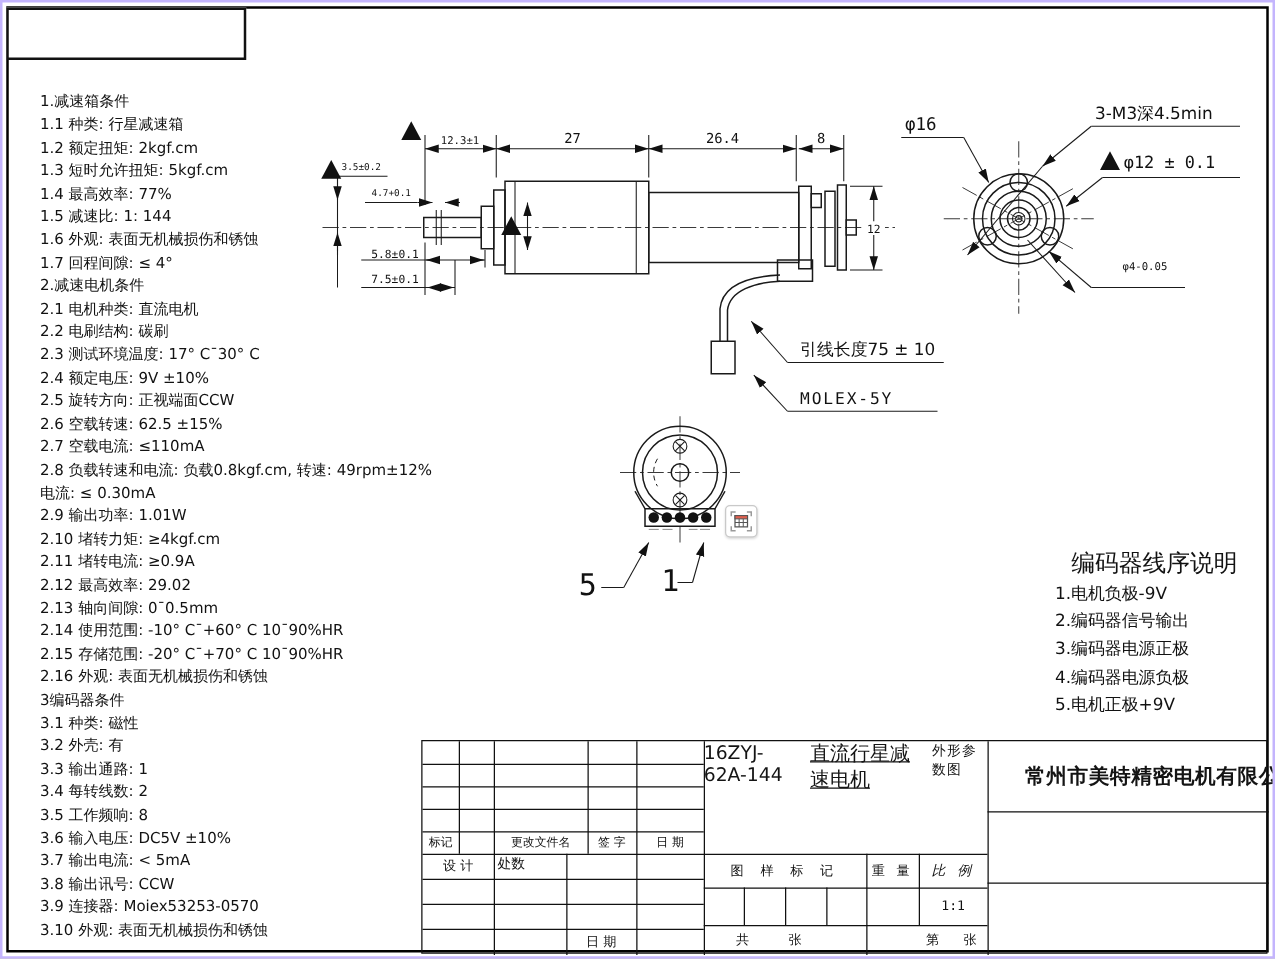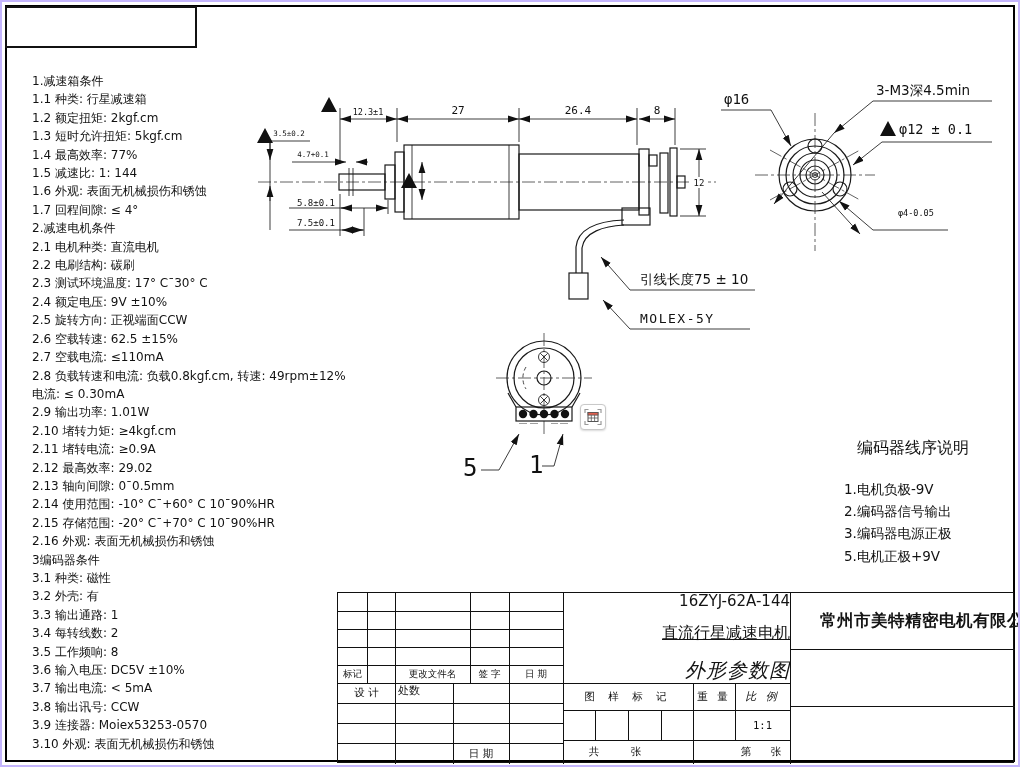--- a/index.html
+++ b/index.html
@@ -4,36 +4,36 @@
 <style>
   html,body{margin:0;padding:0;background:#888;}
   #page{position:relative;width:1020px;height:767px;background:#ffffff;overflow:hidden;
         font-family:"DejaVu Sans","Liberation Sans",sans-serif;color:#141414;
         border:2px solid #c4b5fd;box-sizing:border-box;}
   #frame{position:absolute;left:3px;top:3px;right:3px;bottom:3px;border:2px solid #000;}
   #corner-box{position:absolute;left:3px;top:4px;width:188px;height:38px;border:2px solid #111;background:#fff;}
   .specs{position:absolute;left:30px;top:70px;width:330px;font-size:12px;line-height:18.4px;
          white-space:nowrap;color:#121212;}
   .enc-note{position:absolute;left:842px;top:436px;width:175px;font-size:13.5px;color:#121212;}
-  .enc-title{font-size:16px;padding-left:13px;margin-bottom:19px;}
+  .enc-title{font-size:19px;padding-left:13px;margin-bottom:0;}
   .enc-item{line-height:22.2px;}
   svg text{fill:#111;}
   .dimtext{font-family:"DejaVu Sans Mono","DejaVu Sans",monospace;}
   
   #tb{position:absolute;left:335px;top:590px;width:677px;height:171px;border:1.5px solid #111;box-sizing:border-box;}
   .vl,.hl{position:absolute;background:#111;}
   .vl{width:1px;}
   .hl{height:1px;}
   .tcell{position:absolute;display:flex;align-items:center;justify-content:center;
          font-size:10px;color:#111;text-align:right;}
   .tb-center{position:absolute;left:225px;top:0;width:227px;height:90px;display:flex;
-             flex-direction:column;align-items:flex-end;justify-content:center;gap:13px;}
+             align-items:flex-start;justify-content:center;gap:3px;}
   .tb-model{font-size:15px;}
   .tb-prod{font-size:16px;text-decoration:underline;}
-  .tb-doc{font-size:20px;letter-spacing:1px;font-style:italic;}
+  .tb-doc{font-size:11px;letter-spacing:1px;}
   .tb-company{position:absolute;left:452px;top:0;width:225px;height:56px;display:flex;
               align-items:center;justify-content:center;font-size:16.5px;font-weight:bold;letter-spacing:0.5px;margin-left:28px;}
   
   #tool-btn{position:absolute;left:578px;top:402px;width:24px;height:24px;background:#fff;
             border:1px solid #c9c9c9;border-radius:4px;box-shadow:0 1px 2px rgba(0,0,0,.15);
             display:flex;align-items:center;justify-content:center;cursor:pointer;}
 </style>
 </head>
 <body>
 
@@ -252,20 +252,21 @@
       <line x1="10.6" y1="7.1" x2="10.6" y2="13.5" stroke="#555" stroke-width="0.8"></line>
     </svg>
   </div>
 
   <div class="enc-note">
     <div class="enc-title">编码器线序说明</div>
     <div>
         <div class="enc-item">1.电机负极-9V</div>
         <div class="enc-item">2.编码器信号输出</div>
         <div class="enc-item">3.编码器电源正极</div>
+        <div class="enc-item">4.编码器电源负极</div>
         <div class="enc-item">5.电机正极+9V</div>
       </div>
   </div>
 
   <div id="tb">
 
     <div class="vl" style="left:29px;top:0;height:90px;"></div>
     <div class="vl" style="left:57px;top:0;height:171px;"></div>
     <div class="vl" style="left:132px;top:0;height:90px;"></div>
     <div class="vl" style="left:171px;top:0;height:171px;"></div>

